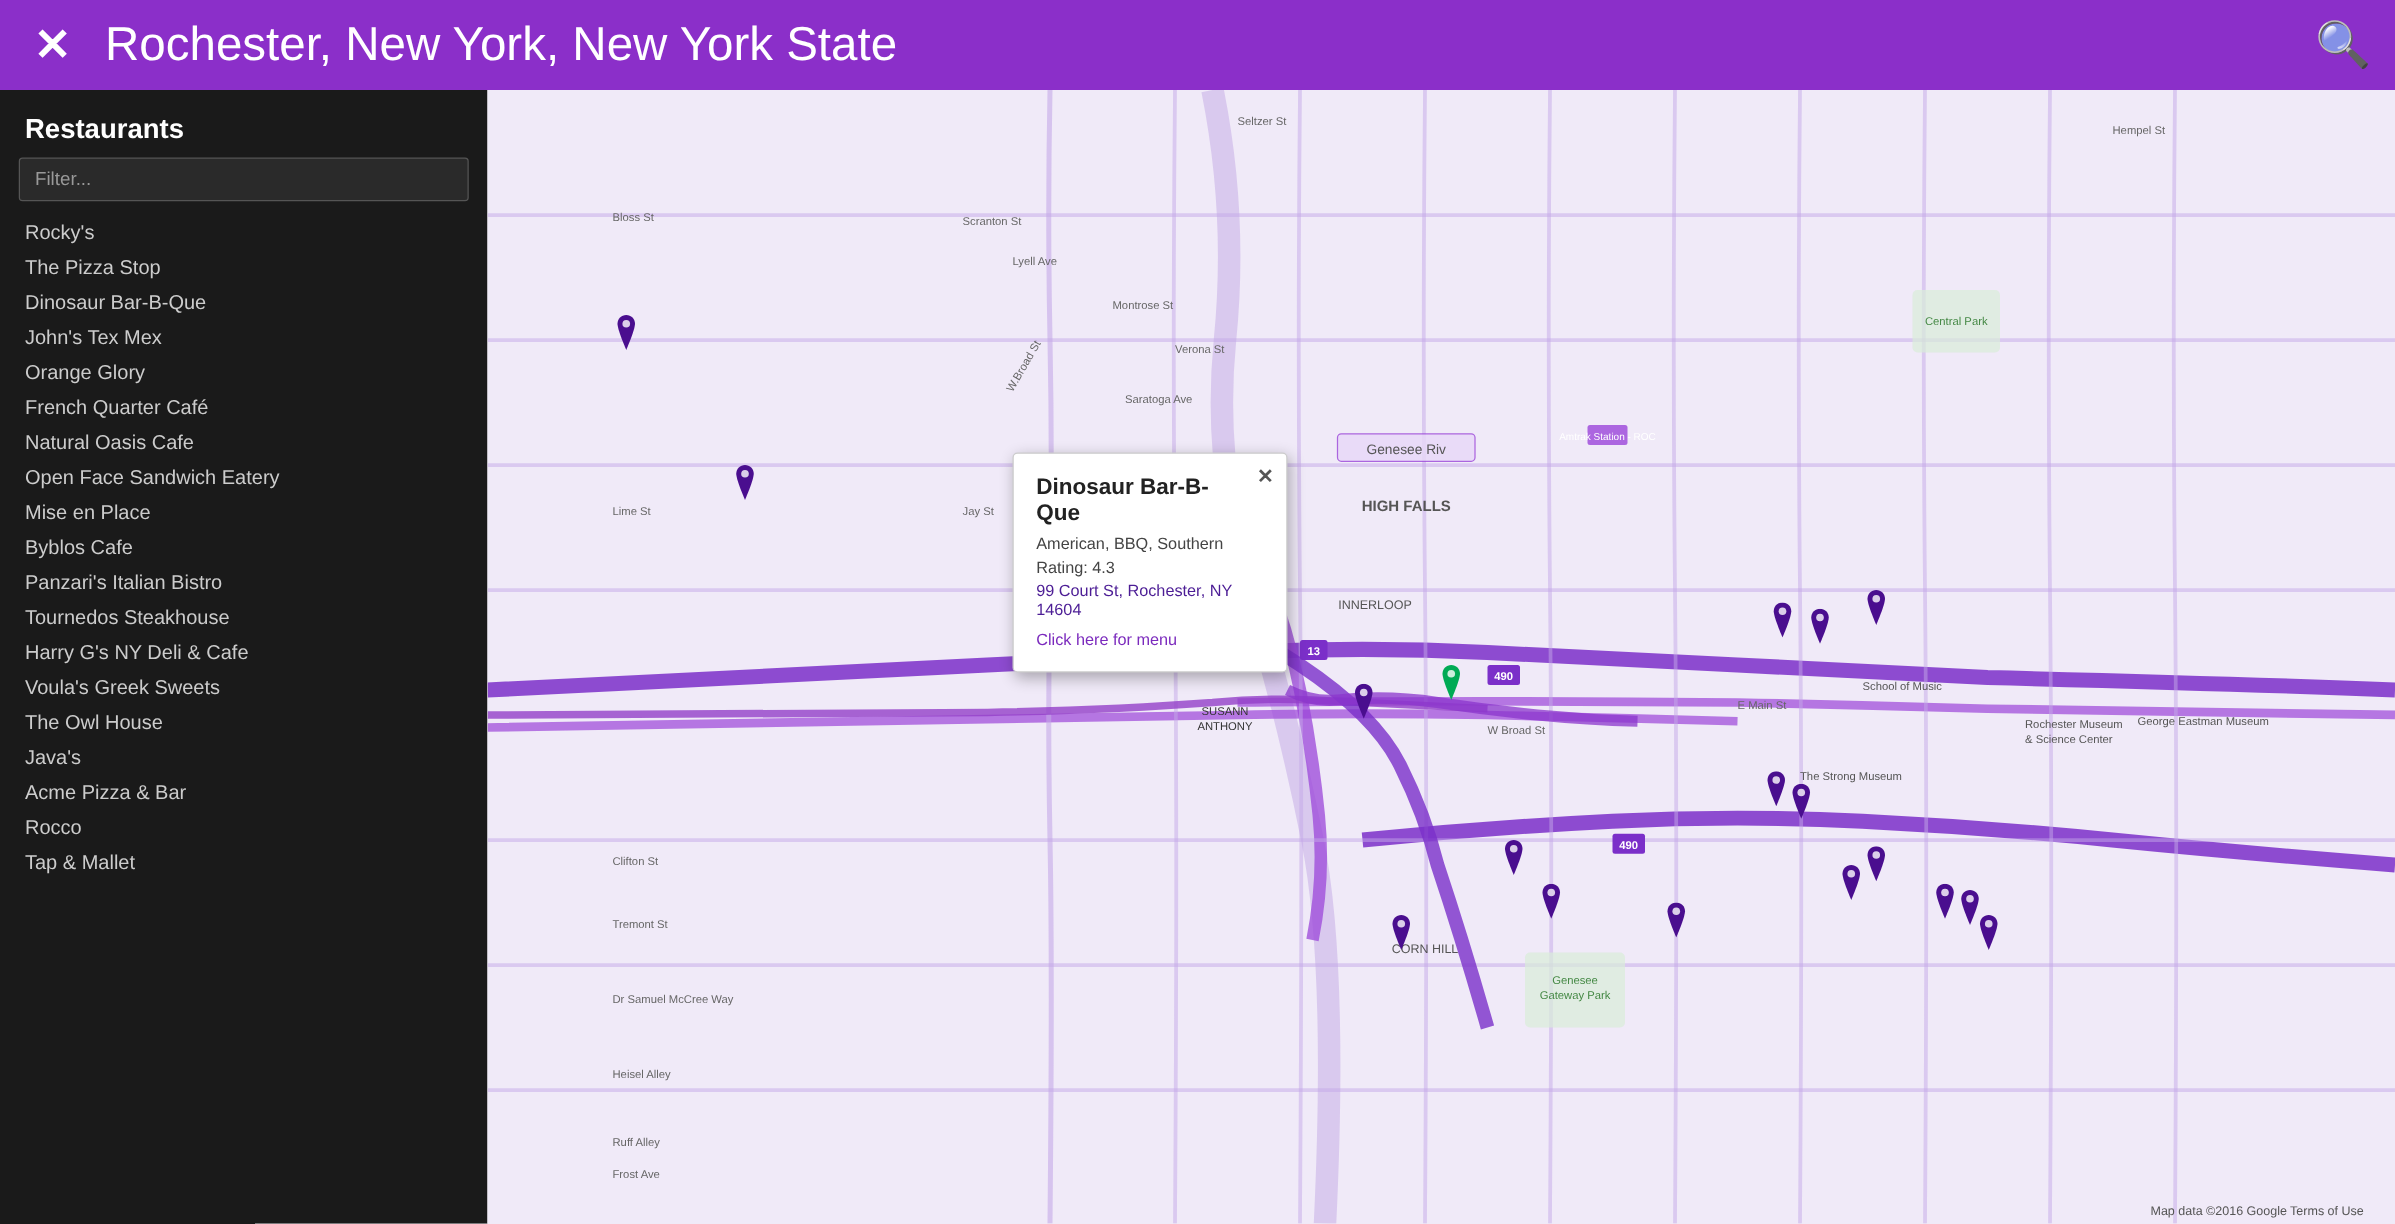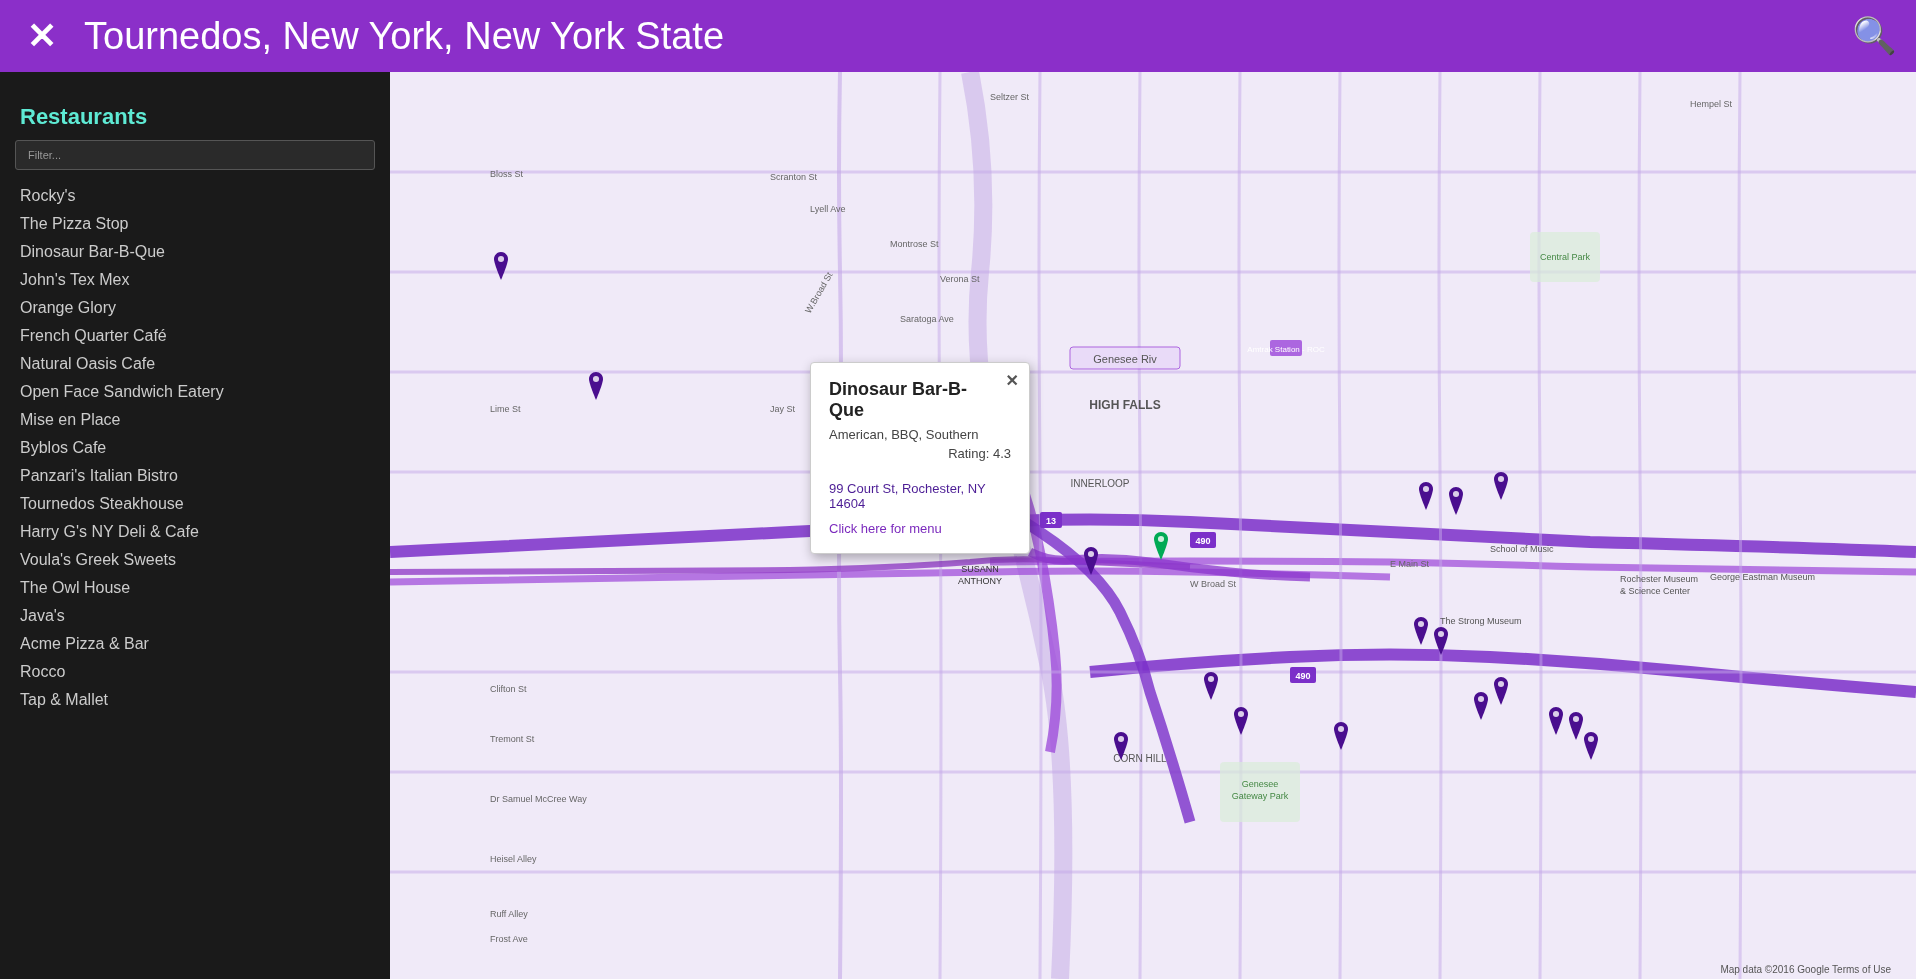--- a/index.html
+++ b/index.html
@@ -51,33 +51,32 @@
     #sidebar {
       width: 390px;
       background: #1a1a1a;
       display: flex;
       flex-direction: column;
       flex-shrink: 0;
       height: 100%;
       overflow: hidden;
     }
     #sidebar-title {
-      color: #5eead4;
+      color: #ffffff;
       font-size: 22px;
       font-weight: bold;
       padding: 18px 20px 10px 20px;
-      margin-top: 14px;
     }
     #filter-input {
       margin: 0 15px 12px 15px;
       padding: 8px 12px;
       border: 1px solid #555;
       background: #2a2a2a;
       color: #ccc;
-      font-size: 11px;
+      font-size: 15px;
       border-radius: 3px;
       outline: none;
       width: calc(100% - 30px);
     }
     #filter-input::placeholder { color: #999; }
     #restaurant-list {
       overflow-y: auto;
       flex: 1;
       padding: 0 10px 10px 20px;
     }
@@ -135,22 +134,21 @@
       padding-right: 16px;
     }
     #popup .popup-cuisine {
       font-size: 13px;
       color: #444;
       margin-bottom: 4px;
     }
     #popup .popup-rating {
       font-size: 13px;
       color: #444;
-      margin-bottom: 20px;
-      text-align: right;
+      margin-bottom: 4px;
     }
     #popup .popup-address {
       font-size: 13px;
       color: #4c1d95;
       margin-bottom: 8px;
     }
     #popup .popup-menu-link {
       font-size: 13px;
       color: #7B2ABD;
       cursor: pointer;
@@ -177,21 +175,21 @@
       font-size: 10px;
       color: #555;
       z-index: 10;
     }
   </style>
 </head>
 <body>
 
 <div id="header">
   <span class="close-btn">✕</span>
-  <span class="location-text">Tournedos, New York, New York State</span>
+  <span class="location-text">Rochester, New York, New York State</span>
   <span class="search-btn">🔍</span>
 </div>
 
 <div id="main">
 
   <div id="sidebar">
     <div id="sidebar-title">Restaurants</div>
     <input id="filter-input" type="text" placeholder="Filter..." style="">
     <div id="restaurant-list">
         <div class="list-item">Rocky's</div>

